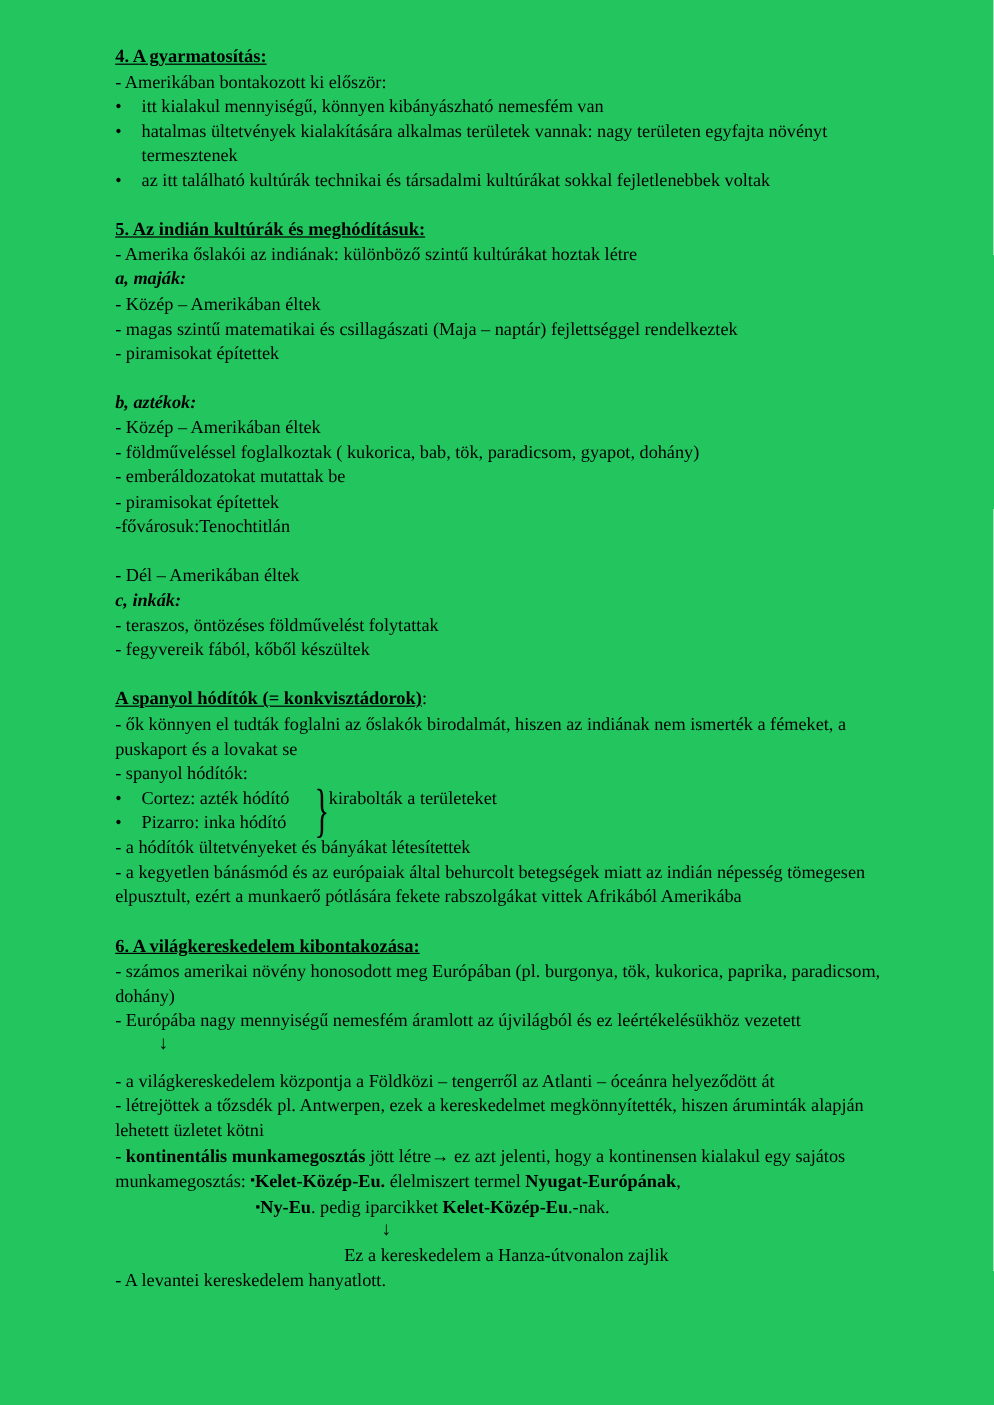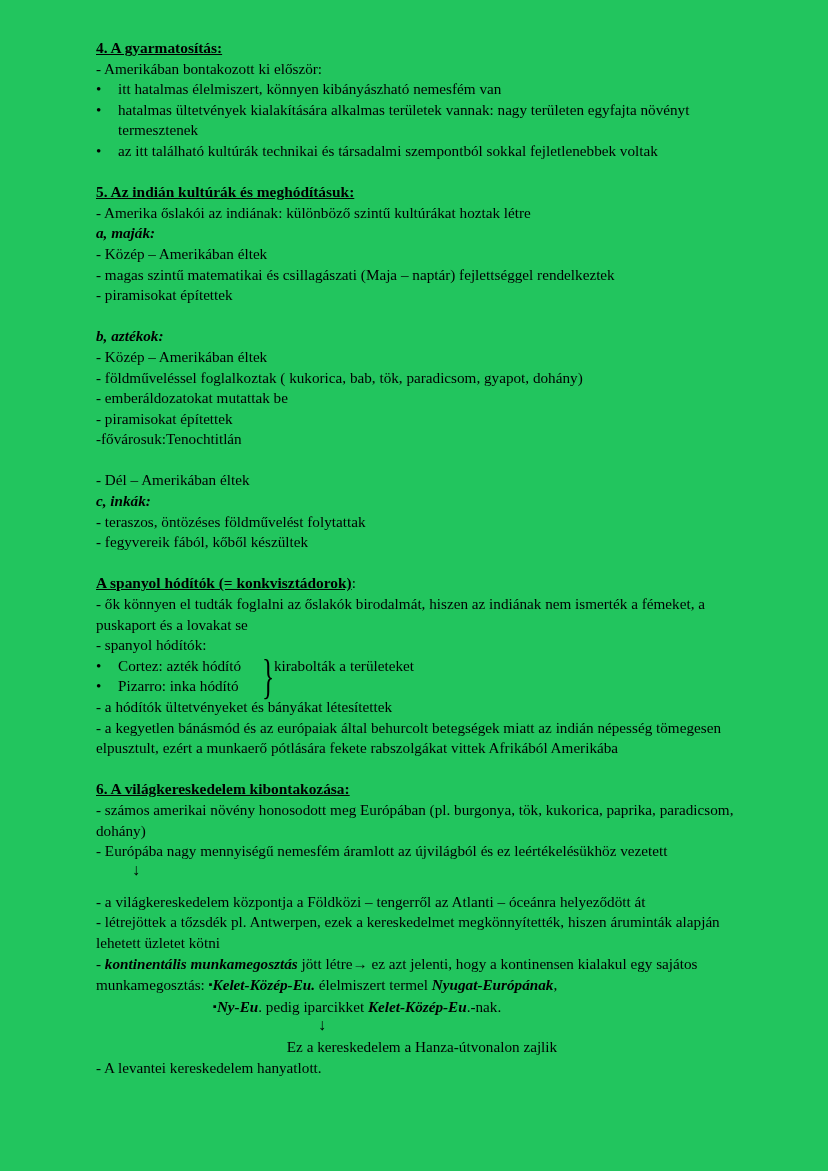--- a/index.html
+++ b/index.html
@@ -62,21 +62,21 @@
     display: block;
     padding-left: 22px;
     text-indent: -22px;
     white-space: pre-wrap;
   }
   .bullet-line .bul {
     display: inline-block;
     width: 22px;
     text-indent: 0;
   }
-  .b { font-weight: bold; font-style: italic; }
+  .b { font-weight: bold; }
   .brace-block {
     position: relative;
     display: block;
   }
   .brace {
     position: absolute;
     left: 166px;
     top: -4px;
     font-size: 30px;
     line-height: 30px;
@@ -113,23 +113,23 @@
   .sq { font-size: 11px; vertical-align: 2px; }
 </style>
 </head>
 <body>
 
 <div class="page">
   <div class="content">
 
     <span class="line hdr">4. A gyarmatosítás:</span>
     <span class="line">- Amerikában bontakozott ki először:</span>
-    <span class="bullet-line"><span class="bul">•</span><span>itt hatalmas élelmiszert, könnyen kibányászható nemesfém van</span></span>
+    <span class="bullet-line"><span class="bul">•</span><span>itt kialakul mennyiségű, könnyen kibányászható nemesfém van</span></span>
     <span class="bullet-line"><span class="bul">•</span><span>hatalmas ültetvények kialakítására alkalmas területek vannak: nagy területen egyfajta növényt termesztenek</span></span>
-    <span class="bullet-line"><span class="bul">•</span><span>az itt található kultúrák technikai és társadalmi szempontból sokkal fejletlenebbek voltak</span></span>
+    <span class="bullet-line"><span class="bul">•</span><span>az itt található kultúrák technikai és társadalmi kultúrákat sokkal fejletlenebbek voltak</span></span>
 
     <span class="gap"></span>
 
     <span class="line hdr">5. Az indián kultúrák és meghódításuk:</span>
     <span class="line">- Amerika őslakói az indiának: különböző szintű kultúrákat hoztak létre</span>
 
     <span class="line"><span class="sub">a, maják:</span></span>
     <span class="line">- Közép – Amerikában éltek</span>
     <span class="line">- magas szintű matematikai és csillagászati (Maja – naptár) fejlettséggel rendelkeztek</span>
     <span class="line">- piramisokat építettek</span>

